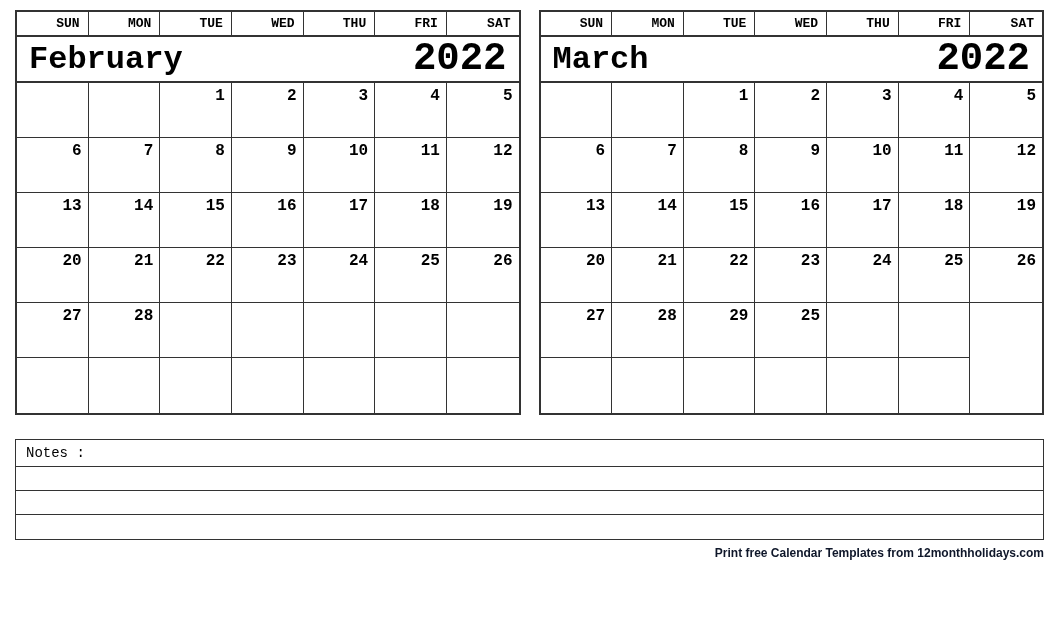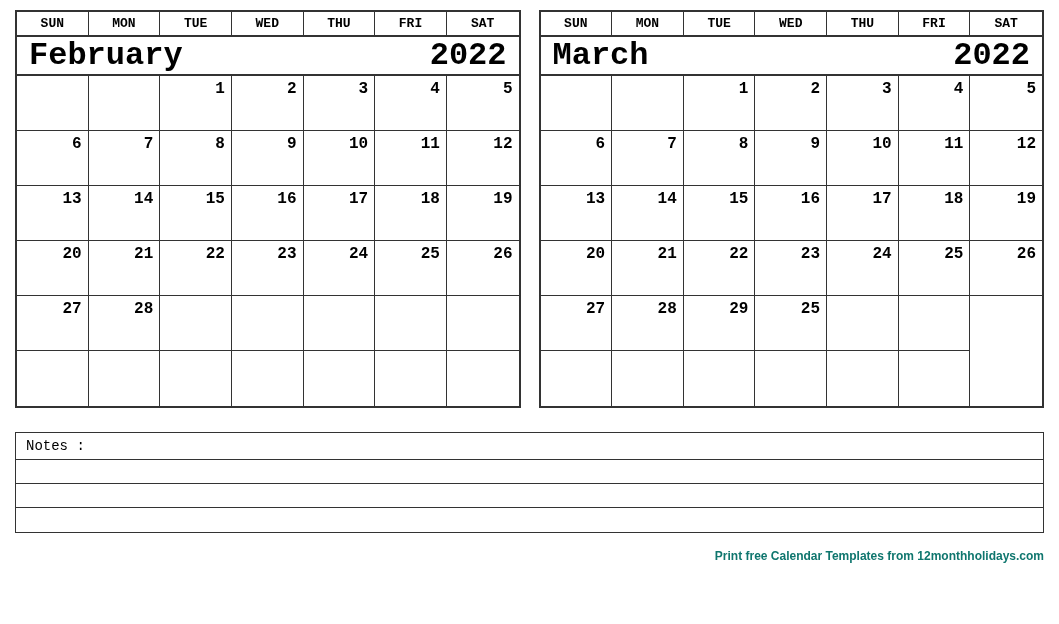--- a/index.html
+++ b/index.html
@@ -21,42 +21,42 @@
     .calendar {
       flex: 1;
       border: 2px solid #333;
     }
     .cal-header-row {
       display: grid;
       grid-template-columns: repeat(7, 1fr);
       border-bottom: 2px solid #333;
     }
     .day-name {
-      text-align: center;
+      text-align: right;
       font-weight: bold;
       font-size: 13px;
-      padding: 4px 2px;
+      padding: 4px 8px;
       border-right: 1px solid #333;
       font-family: 'Courier New', monospace;
     }
     .day-name:last-child { border-right: none; }
     .cal-month-row {
       display: flex;
       justify-content: space-between;
       align-items: center;
       padding: 0 12px;
       border-bottom: 2px solid #333;
     }
     .month-name {
       font-size: 32px;
       font-weight: bold;
       font-family: 'Courier New', monospace;
     }
     .year-name {
-      font-size: 32px;
+      font-size: 39px;
       font-weight: bold;
       font-family: 'Courier New', monospace;
     }
     .cal-grid {
       display: grid;
       grid-template-columns: repeat(7, 1fr);
     }
     .cal-cell {
       border-right: 1px solid #333;
       border-bottom: 1px solid #333;
@@ -81,24 +81,24 @@
       border-bottom: 1px solid #333;
     }
     .notes-line {
       border-bottom: 1px solid #333;
       height: 24px;
     }
     .notes-line:last-child { border-bottom: none; }
     .footer {
       width: 100%;
       text-align: right;
-      margin-top: 16px;
+      margin-top: 6px;
       font-size: 12px;
       font-family: Arial, sans-serif;
-      color: #0f766e;
+      color: #0f172a;
     }
     .footer span {
       font-weight: bold;
     }
   </style>
 </head>
 <body>
 
 <div class="calendars-row">
 

